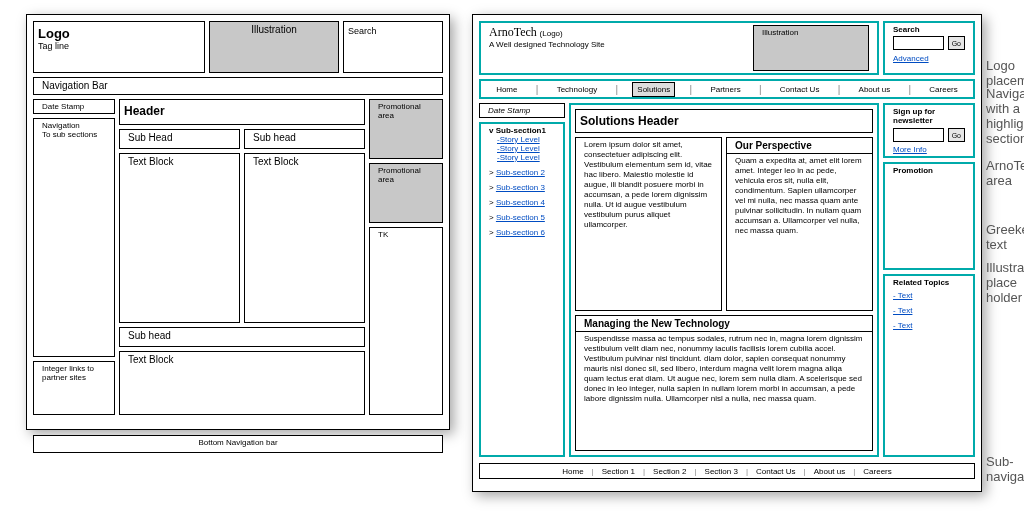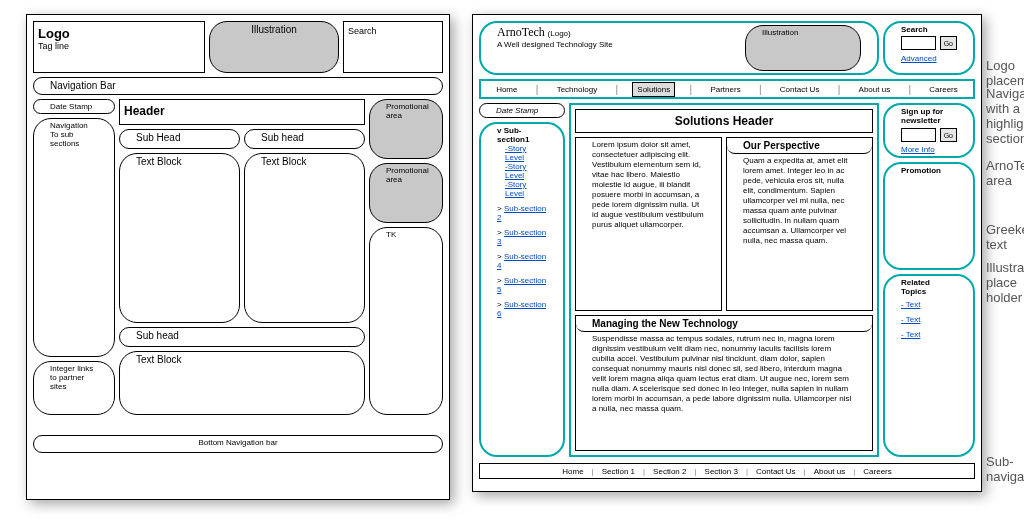--- a/index.html
+++ b/index.html
@@ -1,31 +1,31 @@
 <!DOCTYPE html>
 <html><head>
 <meta charset="utf-8">
 <style>
   * { box-sizing: border-box; margin:0; padding:0; }
   body { background:#fff; font-family: Arial, Helvetica, sans-serif; font-size:10px; color:#000; }
   .canvas { width:1024px; height:528px; position:relative; }
   .wf { position:absolute; background:#fff; border:1px solid #000; box-shadow:4px 4px 12px rgba(0,0,0,.35); }
-  .wf-left { left:26px; top:14px; width:424px; height:486px; padding:6px; }
+  .wf-left { left:26px; top:14px; width:424px; height:416px; padding:6px; }
   .wf-right { left:472px; top:14px; width:510px; height:478px; padding:6px; }
   .box { border:1px solid #000; background:#fff; }
   .gray { background:#c8c8c8; }
   .teal { border:2px solid #0aa; }
   .row { display:flex; gap:4px; }
   .label { font-size:9px; }
   .bold { font-weight:bold; }
   .serif { font-family: Georgia, 'Times New Roman', serif; }
   .small { font-size:8px; }
   .link { color:#004cc2; text-decoration:underline; cursor:pointer; }
   .p4 { padding:4px; }
-  .p2 { padding:2px 16px;border-radius:18px; }
+  .p2 { padding:2px 8px; }
   .center { text-align:center; }
   .italic { font-style:italic; }
   .btn { border:1px solid #000; background:#e6e6e6; font-size:7px; padding:1px 3px; cursor:pointer;}
   .input { border:1px solid #000; background:#fff; height:14px; }
   .annot { position:absolute; font-size:13px; color:#555; }
 </style>
 </head>
 <body>
 
 <div class="canvas">
@@ -132,21 +132,21 @@
               <div class="small">&gt; <span class="link">Sub-section  2</span></div>
               <div class="small">&gt; <span class="link">Sub-section  3</span></div>
               <div class="small">&gt; <span class="link">Sub-section  4</span></div>
               <div class="small">&gt; <span class="link">Sub-section  5</span></div>
               <div class="small">&gt; <span class="link">Sub-section  6</span></div>
             </div>
         </div>
       </div>
 
       <div class="teal" style="flex:1; border:2px solid #0aa; display:flex; flex-direction:column; gap:4px; padding:4px;">
-        <div class="box p4 bold" style="font-size:12px;text-align:center;">Solutions Header</div>
+        <div class="box p4 bold" style="font-size:12px;">Solutions Header</div>
         <div class="row" style="flex:1;">
           <div class="box" style="flex:1; display:flex; flex-direction:column;">
             <div class="p2 small" style="flex:1; line-height:1.25;">Lorem ipsum dolor sit amet, consectetuer adipiscing elit. Vestibulum elementum sem id, vitae hac libero. Maiestio molestie id augue, ili blandit posuere morbi in accumsan, a pede lorem dignissim nulla. Ut id augue vestibulum vestibulum purus aliquet ullamcorper.</div>
           </div>
           <div class="box" style="flex:1; display:flex; flex-direction:column;">
             <div class="p2 bold" style="border-bottom:1px solid #000;">Our Perspective</div>
             <div class="p2 small" style="flex:1; line-height:1.25;">Quam a expedita at, amet elit lorem amet. Integer leo in ac pede, vehicula eros sit, nulla elit, condimentum. Sapien ullamcorper vel mi nulla, nec massa quam ante pulvinar sollicitudin. In nullam quam accumsan a. Ullamcorper vel nulla, nec massa quam.</div>
           </div>
         </div>
         <div class="box" style="height:136px; display:flex; flex-direction:column;">

